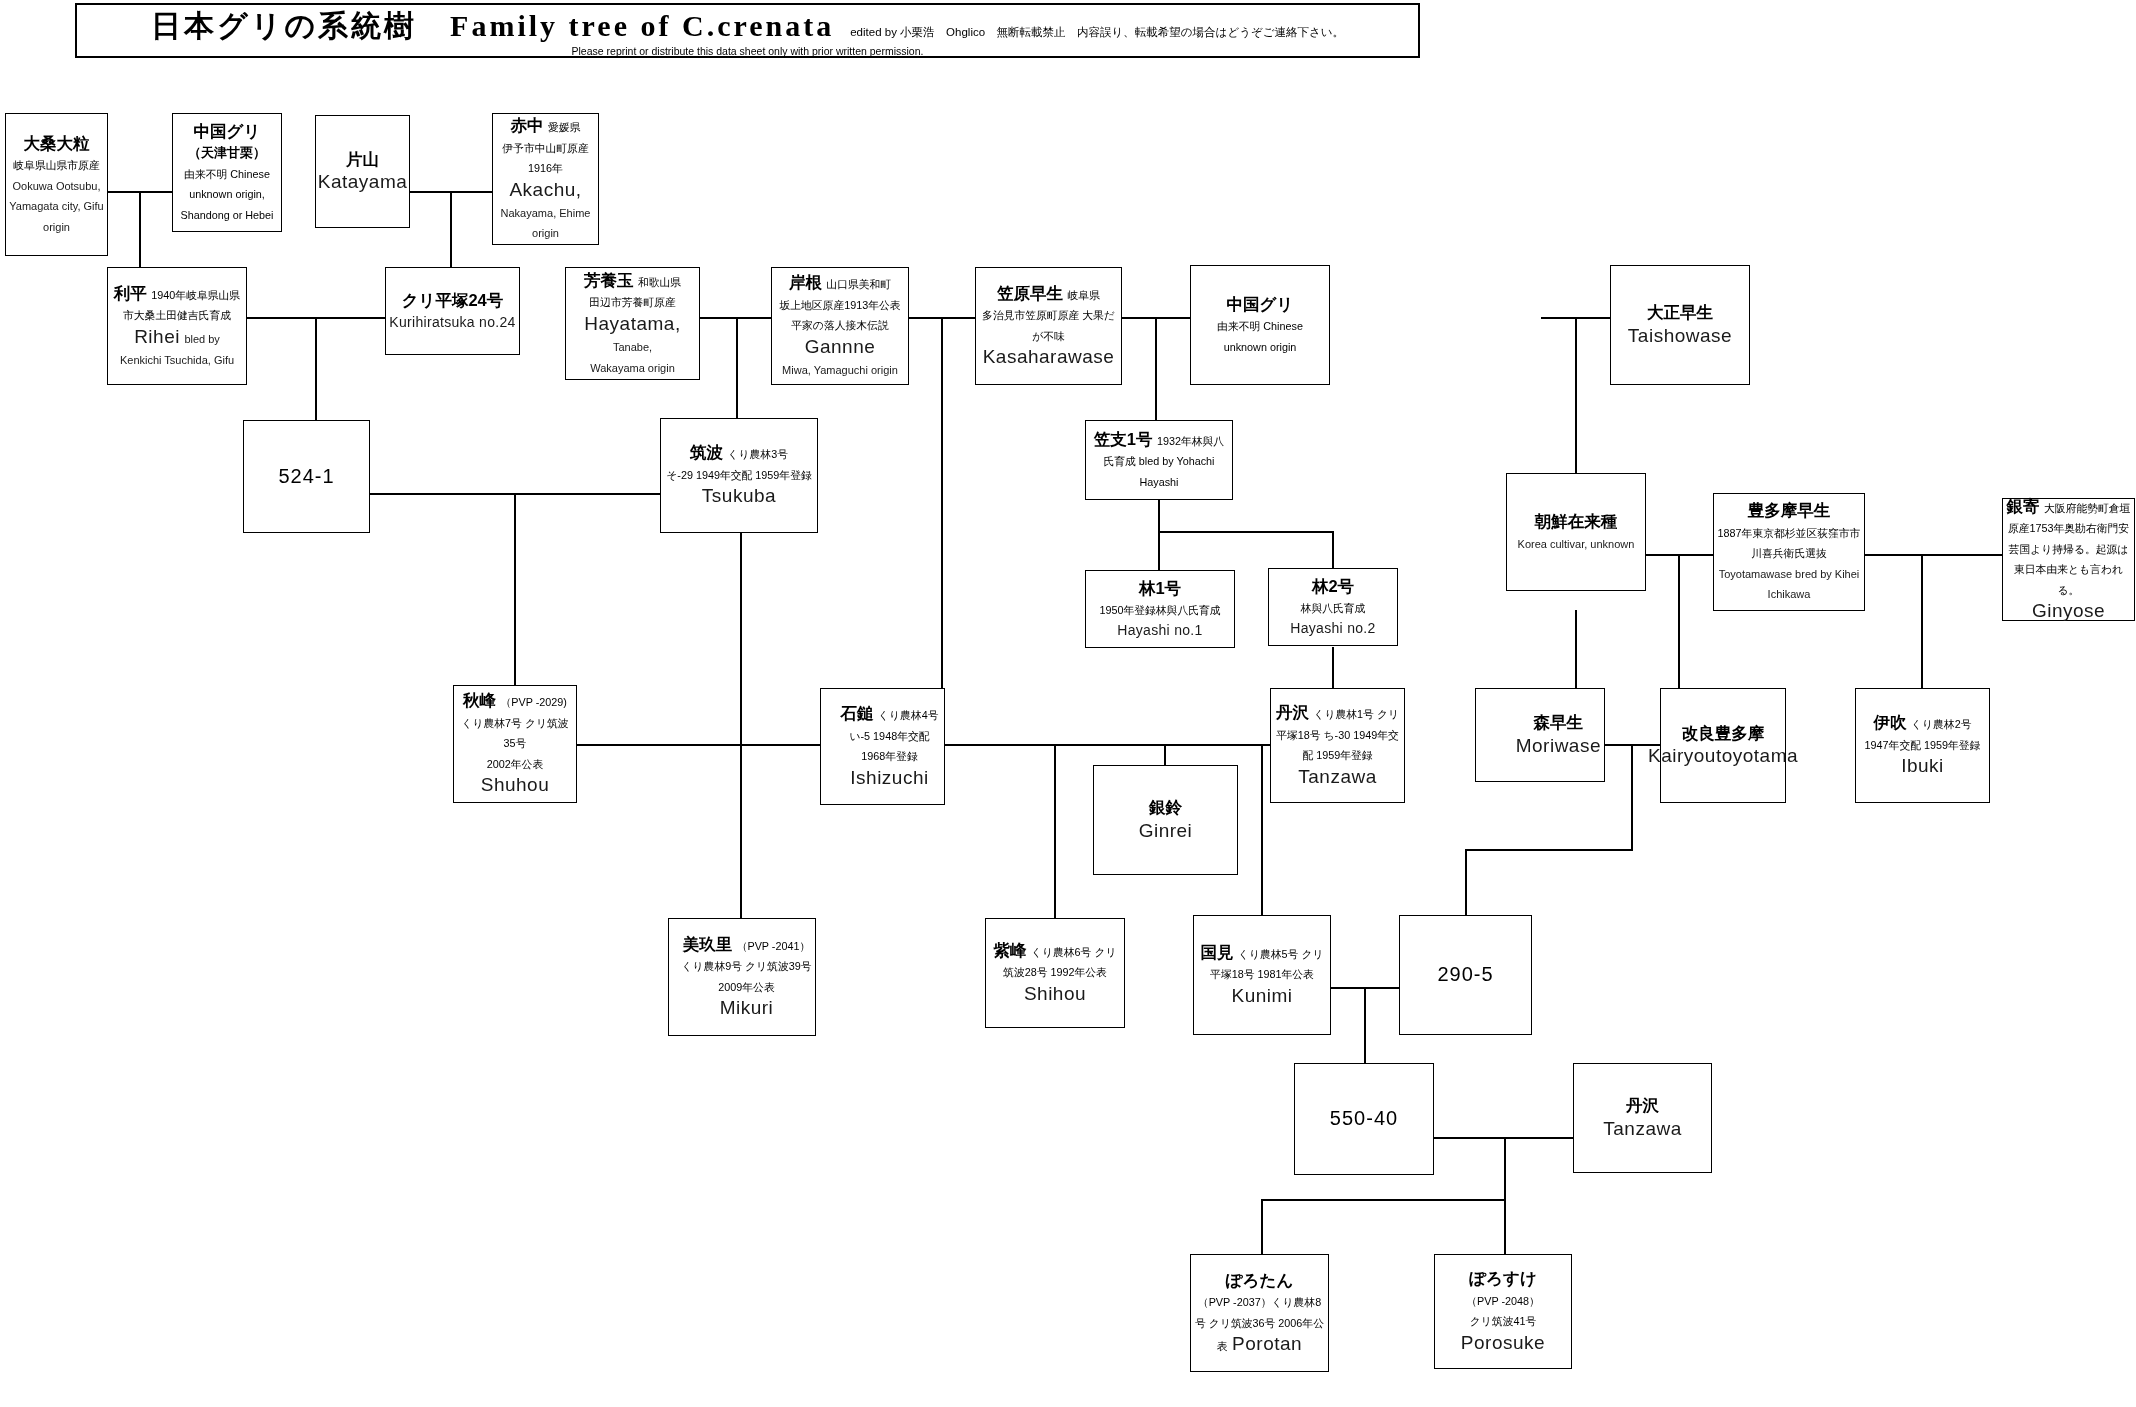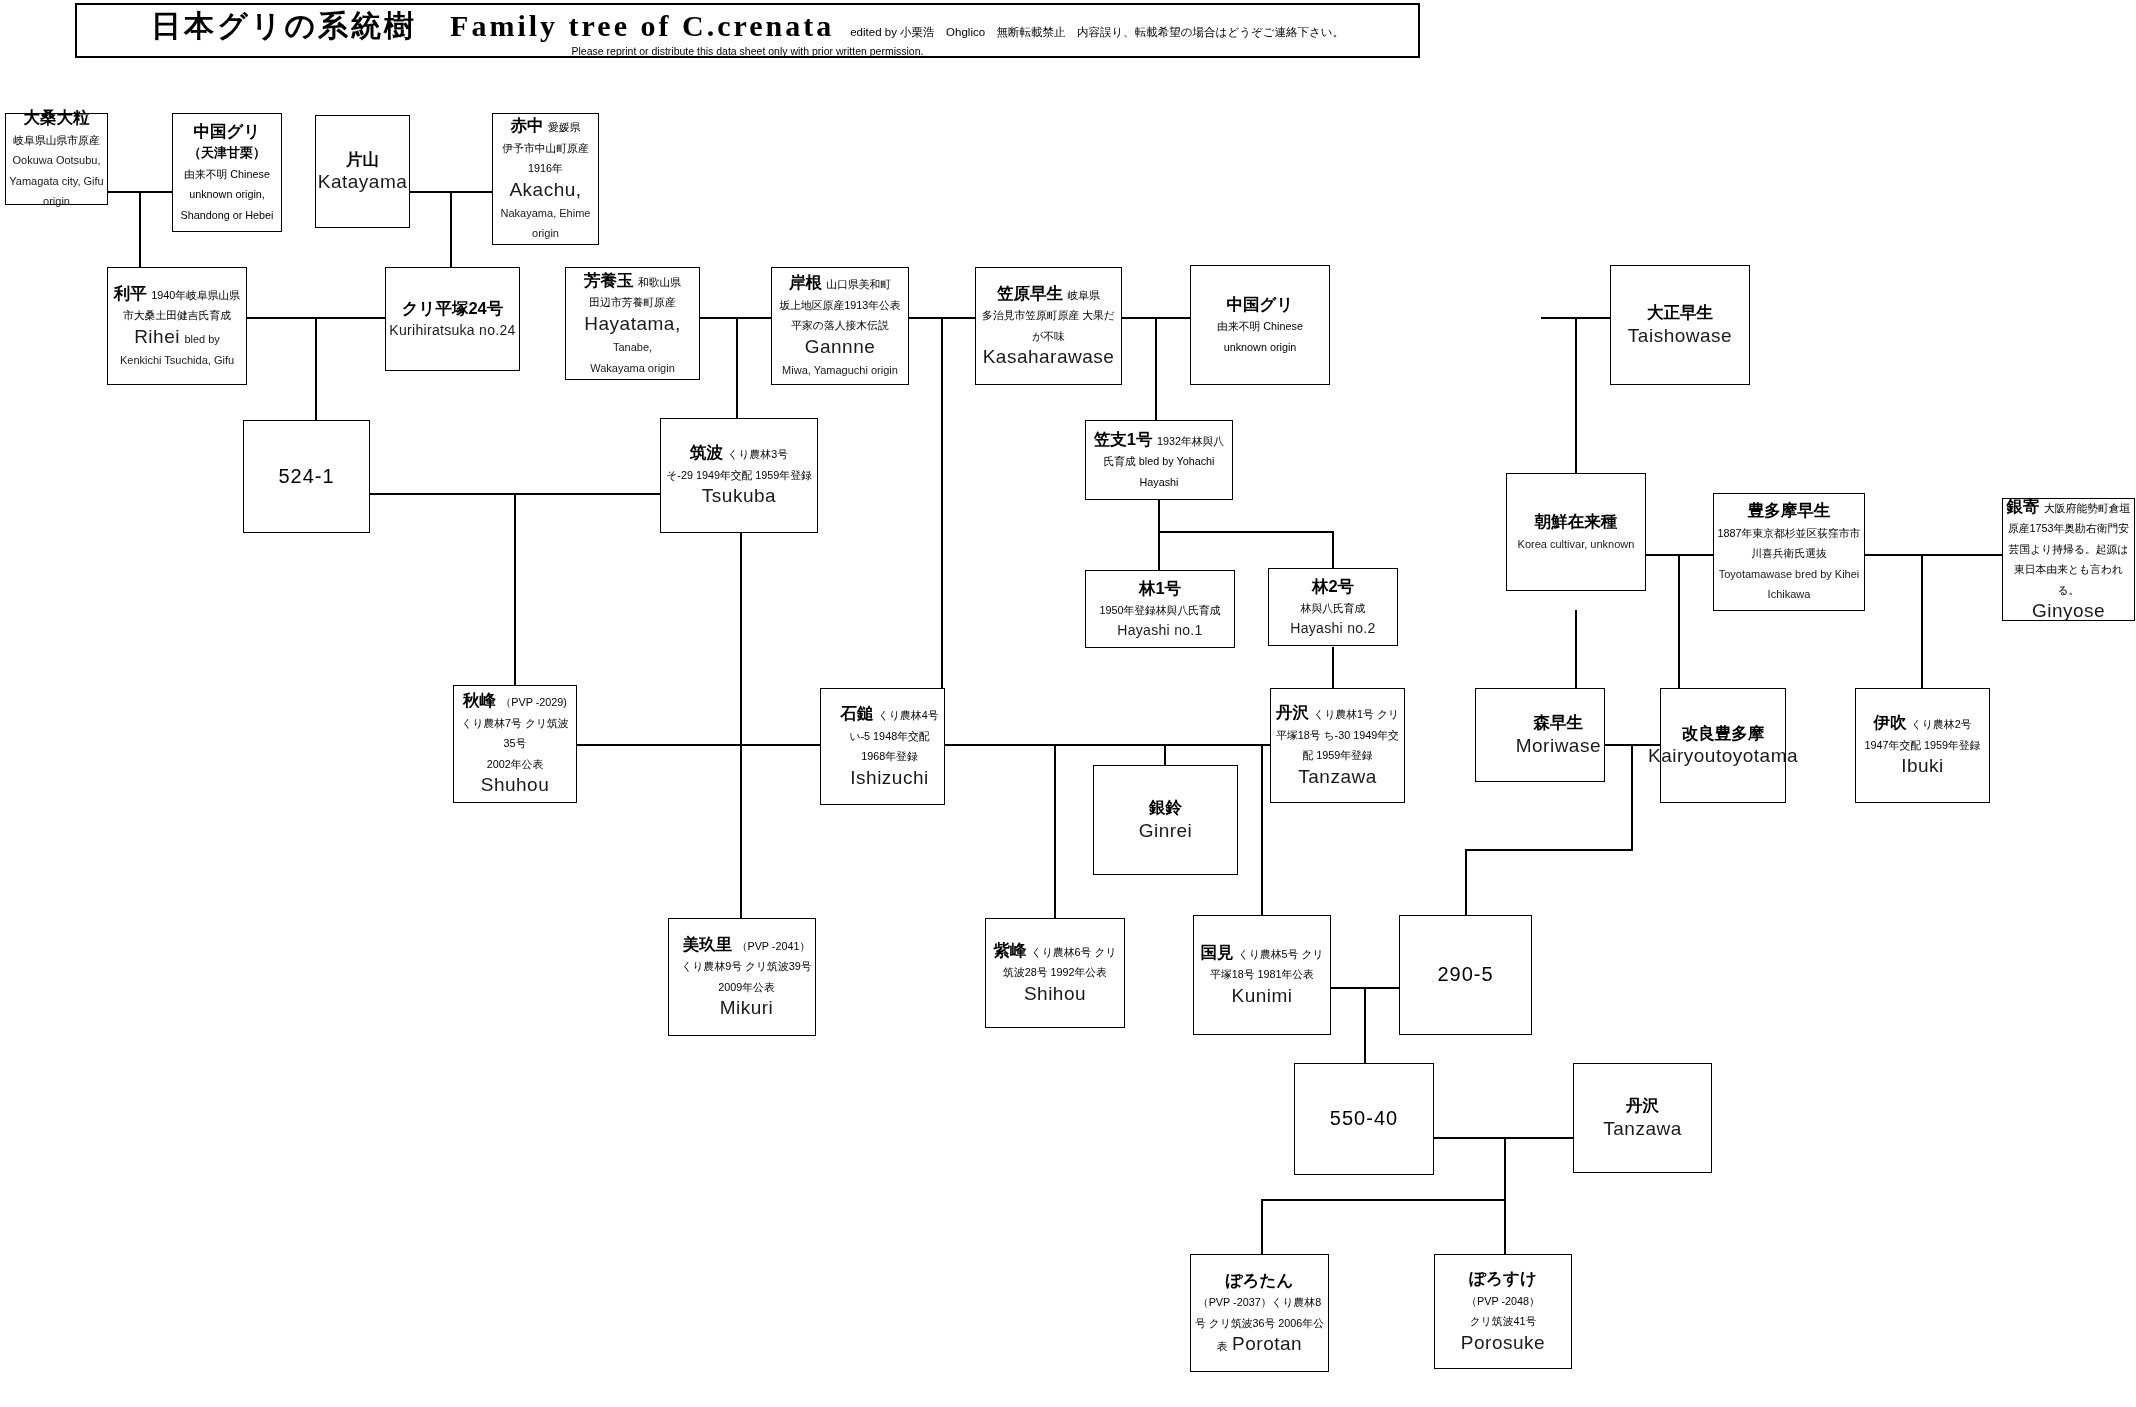--- a/index.html
+++ b/index.html
@@ -70,36 +70,36 @@
     <div class="line" style="left: 1604.15px; top: 744.15px; width: 56.7px; height: 1.7px;"></div>
     <div class="line" style="left: 1631.15px; top: 744.15px; width: 1.7px; height: 106.7px;"></div>
     <div class="line" style="left: 1465.15px; top: 849.15px; width: 167.7px; height: 1.7px;"></div>
     <div class="line" style="left: 1465.15px; top: 849.15px; width: 1.7px; height: 66.7px;"></div>
     <div class="line" style="left: 1330.15px; top: 987.15px; width: 69.7px; height: 1.7px;"></div>
     <div class="line" style="left: 1364.15px; top: 987.15px; width: 1.7px; height: 76.7px;"></div>
     <div class="line" style="left: 1433.15px; top: 1137.15px; width: 140.7px; height: 1.7px;"></div>
     <div class="line" style="left: 1504.15px; top: 1137.15px; width: 1.7px; height: 117.7px;"></div>
     <div class="line" style="left: 1261.15px; top: 1199.15px; width: 244.7px; height: 1.7px;"></div>
     <div class="line" style="left: 1261.15px; top: 1199.15px; width: 1.7px; height: 55.7px;"></div>
-    <div class="node" style="left: 5px; top: 113px; width: 103px; height: 92px;">
+    <div class="node" style="left: 5px; top: 113px; width: 103px; height: 143px;">
       <div><span class="s-jp">大桑大粒</span><br><span class="s-sm">岐阜県山県市原産</span><br><span class="s-ensm">Ookuwa Ootsubu, Yamagata city, Gifu origin</span></div>
     </div>
     <div class="node" style="left: 172px; top: 113px; width: 110px; height: 119px;">
       <div><span class="s-jp">中国グリ</span><br><span class="s-jp2">（天津甘栗）</span><br><span class="s-sm">由来不明 Chinese unknown origin, Shandong or Hebei</span></div>
     </div>
     <div class="node" style="left: 315px; top: 115px; width: 95px; height: 113px;">
       <div><span class="s-jp">片山</span><br><span class="s-en">Katayama</span></div>
     </div>
     <div class="node" style="left: 492px; top: 113px; width: 107px; height: 132px;">
       <div><span class="s-jp">赤中</span> <span class="s-sm">愛媛県</span><br><span class="s-sm">伊予市中山町原産</span><br><span class="s-sm">1916年</span><br><span class="s-en">Akachu,</span><br><span class="s-ensm">Nakayama, Ehime origin</span></div>
     </div>
     <div class="node" style="left: 107px; top: 267px; width: 140px; height: 118px;">
       <div><span class="s-jp">利平</span> <span class="s-sm">1940年岐阜県山県市大桑土田健吉氏育成</span><br><span class="s-en">Rihei</span> <span class="s-ensm">bled by</span><br><span class="s-ensm">Kenkichi Tsuchida, Gifu</span></div>
     </div>
-    <div class="node" style="left: 385px; top: 267px; width: 135px; height: 104px;">
+    <div class="node" style="left: 385px; top: 267px; width: 135px; height: 88px;">
       <div><span class="s-jp">クリ平塚24号</span><br><span class="s-enm">Kurihiratsuka no.24</span></div>
     </div>
     <div class="node" style="left: 565px; top: 267px; width: 135px; height: 113px;">
       <div><span class="s-jp">芳養玉</span> <span class="s-sm">和歌山県</span><br><span class="s-sm">田辺市芳養町原産</span><br><span class="s-en">Hayatama,</span> <span class="s-ensm">Tanabe,</span><br><span class="s-ensm">Wakayama origin</span></div>
     </div>
     <div class="node" style="left: 771px; top: 267px; width: 138px; height: 118px;">
       <div><span class="s-jp">岸根</span> <span class="s-sm">山口県美和町</span><br><span class="s-sm">坂上地区原産1913年公表</span><br><span class="s-sm">平家の落人接木伝説</span><br><span class="s-en">Gannne</span><br><span class="s-ensm">Miwa, Yamaguchi origin</span></div>
     </div>
     <div class="node" style="left: 975px; top: 267px; width: 147px; height: 118px;">
       <div><span class="s-jp">笠原早生</span> <span class="s-sm">岐阜県</span><br><span class="s-sm">多治見市笠原町原産 大果だが不味</span><br><span class="s-en">Kasaharawase</span></div>

